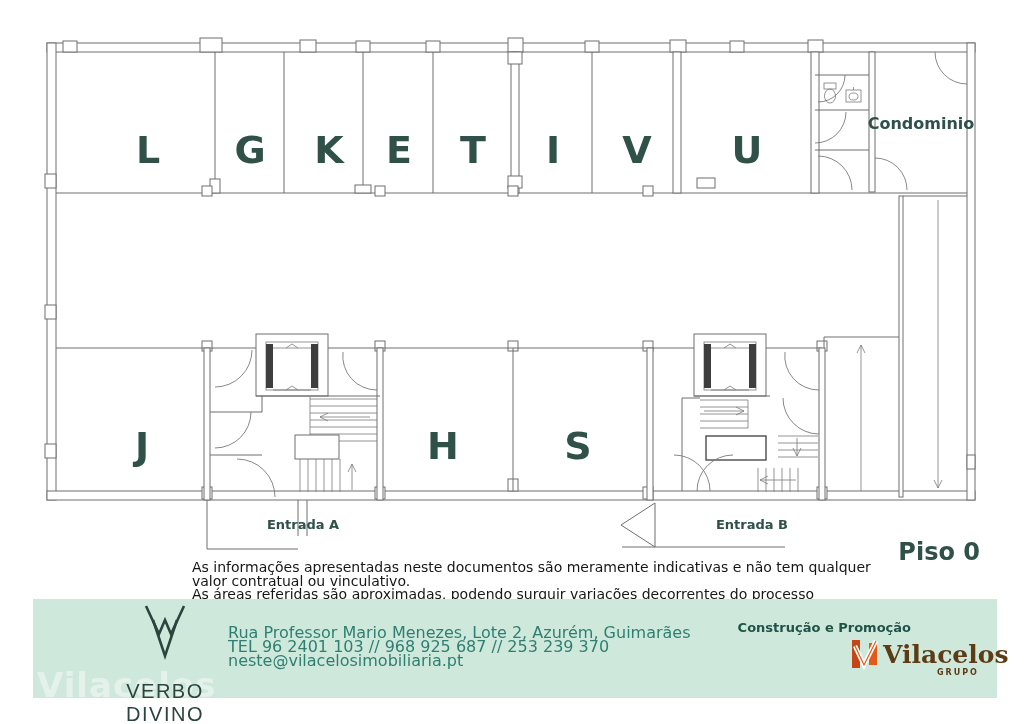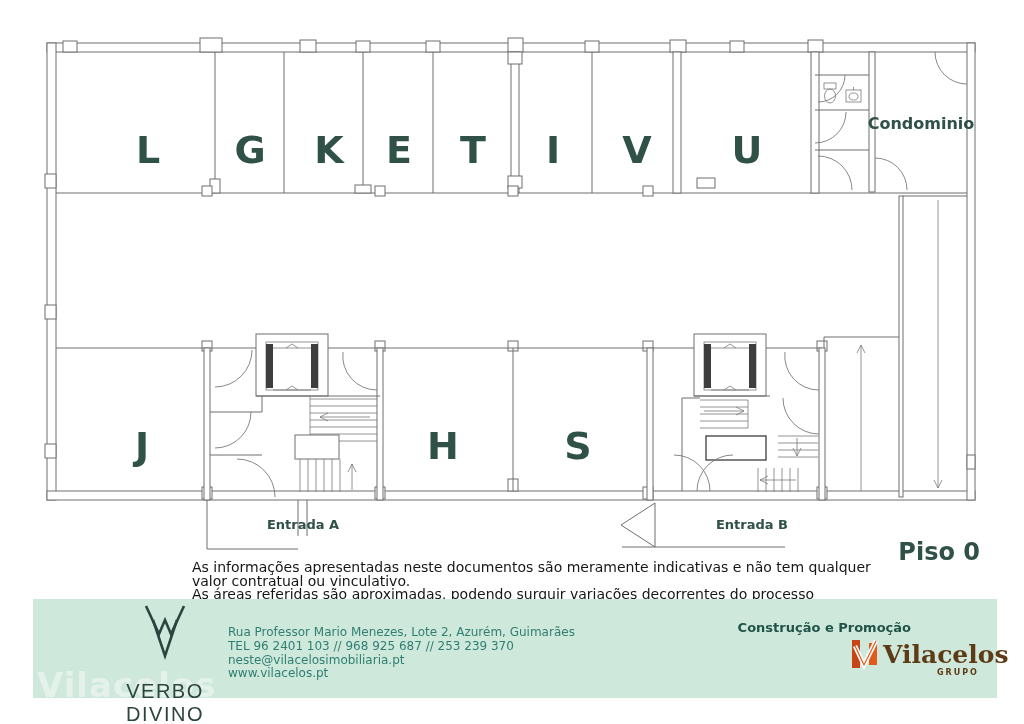--- a/index.html
+++ b/index.html
@@ -11,21 +11,21 @@
   .entry-label{font-family:"DejaVu Sans",sans-serif;font-weight:bold;font-size:13px;fill:#2f5148;}
   .floor-label{font-family:"DejaVu Sans",sans-serif;font-weight:bold;font-size:24px;fill:#2f5148;}
   .disclaimer{position:absolute;left:192px;top:561px;width:680px;color:#161616;
               font-size:14px;line-height:13.6px;}
   .band{position:absolute;left:33px;top:599px;width:964px;height:99px;background:#cfe8dc;}
   .watermark{position:absolute;left:4px;top:66px;font-weight:bold;font-size:34px;
              color:rgba(255,255,255,0.45);letter-spacing:1px;}
   .vd{position:absolute;left:62px;top:3px;width:140px;text-align:center;color:#2b443d;}
   .vd-name{font-family:"Liberation Sans",sans-serif;font-size:20px;letter-spacing:1.5px;margin-top:18px;}
   .vd-sub{font-size:6.8px;letter-spacing:3.2px;margin-top:3px;color:#3c564e;}
-  .contact{position:absolute;left:195px;top:27px;color:#2f7f70;font-size:12px;line-height:13.8px;}
+  .contact{position:absolute;left:195px;top:27px;color:#2f7f70;font-size:16px;line-height:13.8px;}
   .promo-head{position:absolute;right:86px;top:21px;color:#215349;font-weight:bold;font-size:13px;}
   .vila{position:absolute;left:819px;top:41px;width:150px;height:44px;}
   .vila-name{position:absolute;left:31px;top:0px;font-family:"DejaVu Serif","Liberation Serif",serif;
              font-weight:bold;font-size:25px;color:#5d3b15;}
   .vila-sub{position:absolute;left:85px;top:28px;font-size:8px;letter-spacing:2px;color:#5d3b15;font-weight:bold;}
   .ln{stroke:#6f6f6f;stroke-width:1;fill:none;}
   .thinln{stroke:#7a7a7a;stroke-width:0.8;fill:none;}
   .wall{fill:#ffffff;stroke:#6f6f6f;stroke-width:1;}
   .blk{fill:#3e3e3e;stroke:none;}
   .arc{stroke:#7a7a7a;stroke-width:0.9;fill:none;}
@@ -281,21 +281,20 @@
       <path d="M19,18 L31,54 L43,18" fill="none" stroke="#2b443d" stroke-width="2.6"></path>
     </svg>
     <div class="vd-name">VERBO DIVINO</div>
     <div class="vd-sub">EMPREENDIMENTO</div>
   </div>
 
   <div class="contact">
     <div>Rua Professor Mario Menezes, Lote 2, Azurém, Guimarães</div>
     <div>TEL 96 2401 103 // 968 925 687 // 253 239 370</div>
     <div>neste@vilacelosimobiliaria.pt</div>
-    <div>www.vilacelos.pt</div>
   </div>
 
   <div class="promo-head">Construção e Promoção</div>
 
   <div class="vila">
     <svg width="28" height="30" viewBox="0 0 28 30" style="position:absolute;left:0;top:0;">
       <rect x="0" y="0" width="8" height="28" fill="#c64516"></rect>
       <rect x="17" y="3" width="8" height="22" fill="#e05a1a"></rect>
       <path d="M 3,6 L 12,25 L 24,1" fill="none" stroke="#ffffff" stroke-width="4.5"></path>
       <path d="M 3,6 L 12,25 L 24,1" fill="none" stroke="#e05a1a" stroke-width="1.2"></path>

